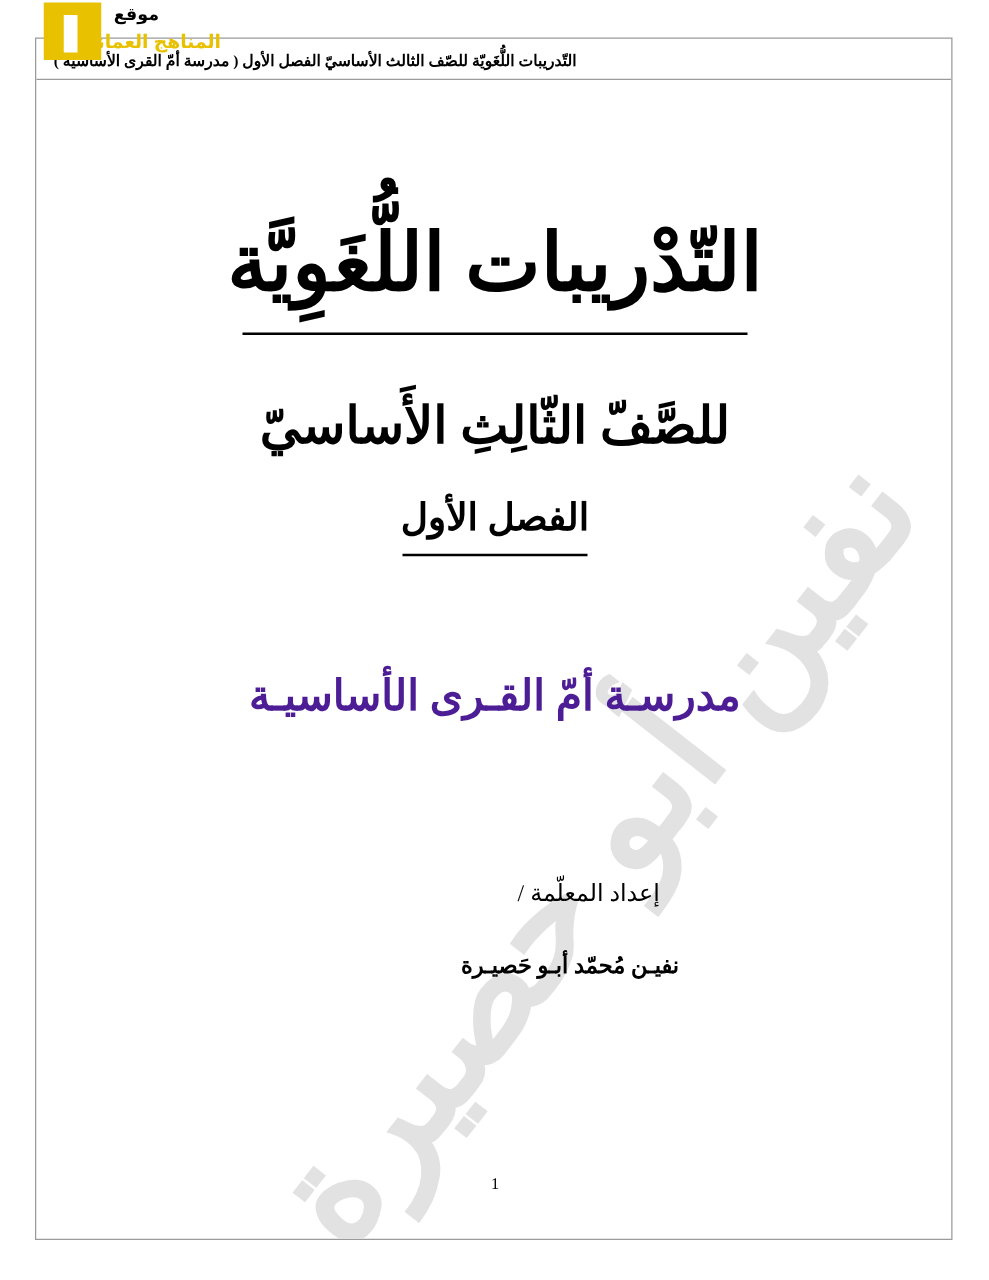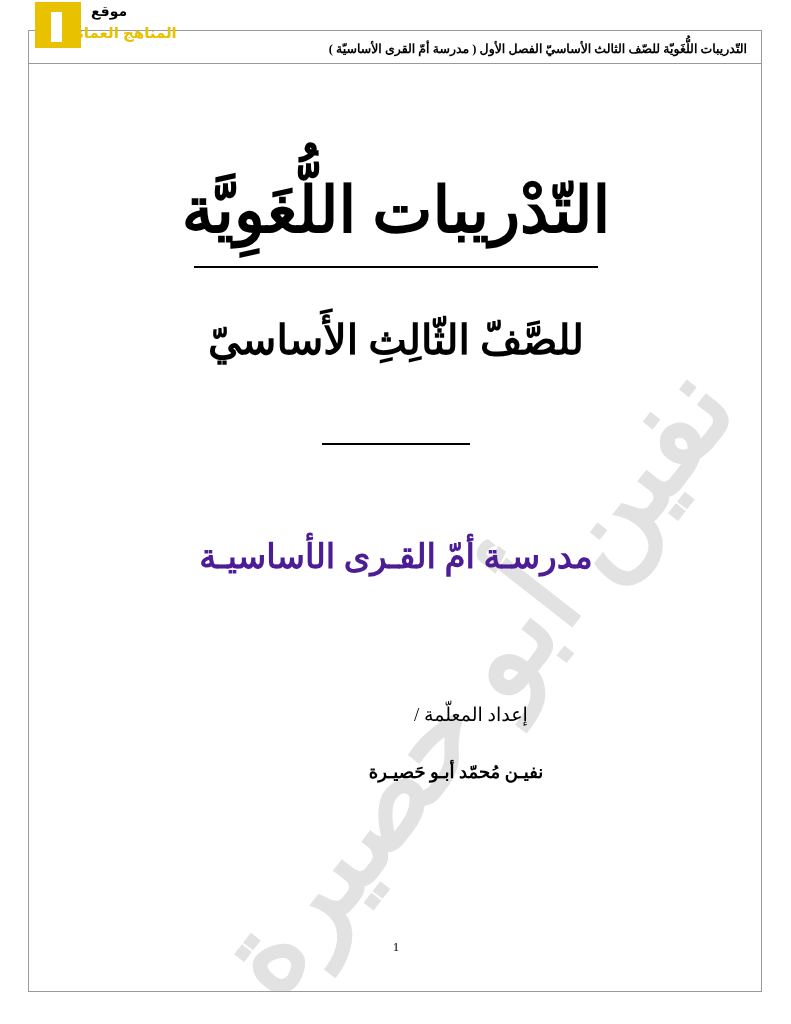--- a/index.html
+++ b/index.html
@@ -29,21 +29,21 @@
   }
 
   
   .doc-header {
     position: absolute;
     right: 0;
     top: 0;
     width: 100%;
     box-sizing: border-box;
     padding: 10px 14px 22px 14px;
-    text-align: right;
+    text-align: left;
   }
   .doc-header-text {
     font-family: "Liberation Serif", "DejaVu Serif", serif;
     font-size: 12.5px;
     font-weight: 700;
     color: #000000;
     line-height: 1.4;
     direction: rtl;
   }
   .doc-header-rule {
@@ -266,20 +266,21 @@
     <div class="doc-header-text">التّدريبات اللُّغَويّة للصّف الثالث الأساسيّ الفصل الأول ( مدرسة أمّ القرى الأساسيّة )</div>
   </div>
   <div class="doc-header-rule"></div>
 
   <div class="doc-body">
     <div class="title-main">التّدْريبات اللُّغَوِيَّة</div>
     <div class="title-underline"></div>
 
     <div class="subtitle-grade">للصَّفّ الثّالِثِ الأَساسيّ</div>
 
+    <div class="subtitle-term">الفصل الأول</div>
     <div class="term-underline"></div>
 
     <div class="school-name">مدرسـة أمّ القـرى الأساسيـة</div>
 
     <div class="prepared-label">إعداد المعلّمة /</div>
     <div class="author-name">نفيـن مُحمّد أبـو حَصيـرة</div>
 
     <div class="page-number">1</div>
   </div>
 

